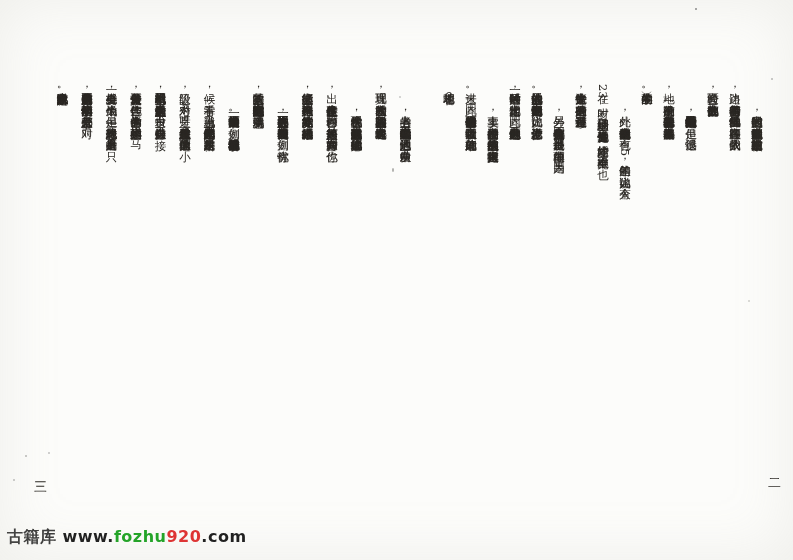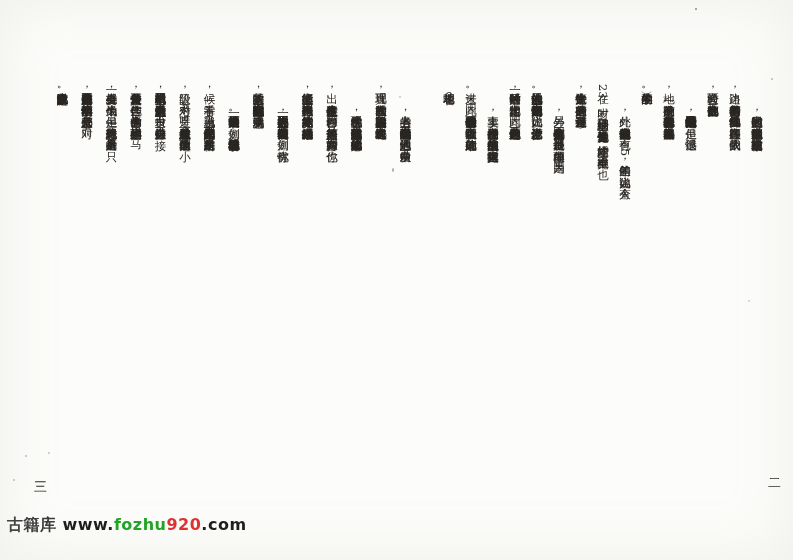--- a/index.html
+++ b/index.html
@@ -35,21 +35,21 @@
   .page-number{
     position:absolute;
     writing-mode:vertical-rl;
     color:#2a2723;
     font-size:13px;
   }
   .pn-right{ right:10px; top:469px; }
   .pn-left{ left:31px; top:471px; }
   .watermark{
     position:absolute;
-    left:7px; top:515px;
+    left:7px; top:527px;
     font-family:"DejaVu Sans", sans-serif;
     font-weight:bold;
     font-size:16px;
     letter-spacing:0.5px;
     color:#222;
     white-space:nowrap;
   }
   .watermark .lib{ color:#3a3a3a; margin-right:6px; }
   .speck{ position:absolute; border-radius:50%; background:#8a8a88; }
 </style>

